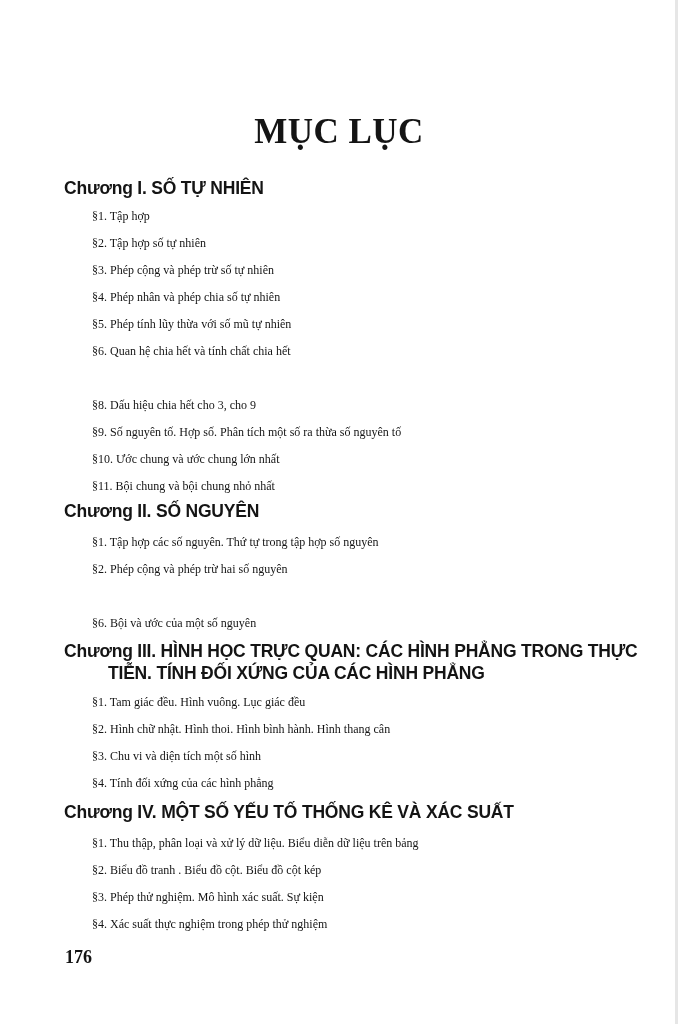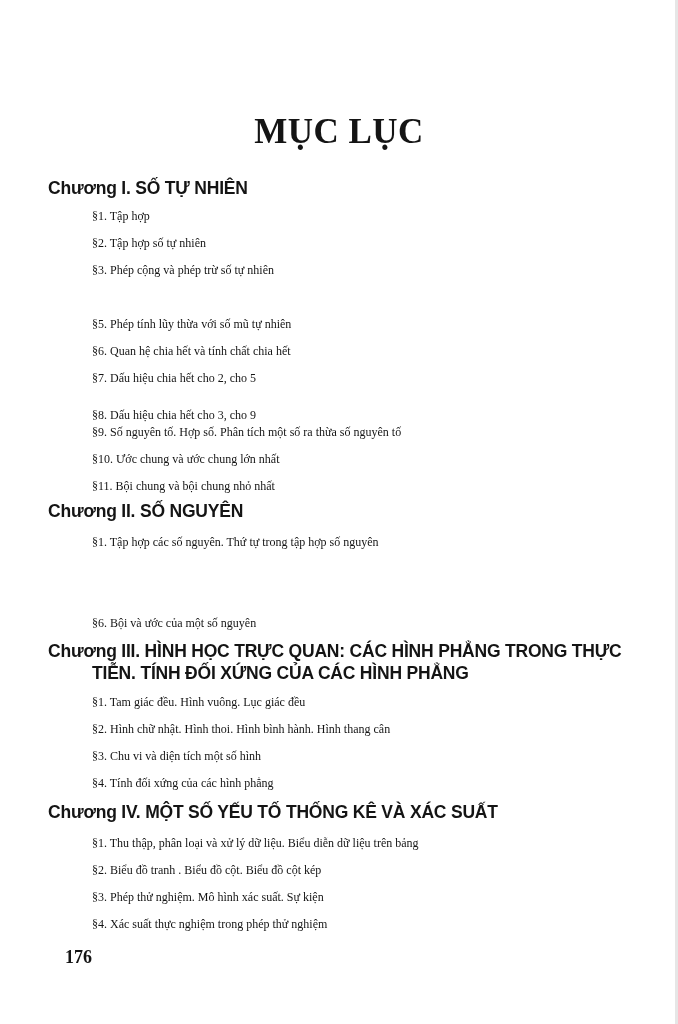--- a/index.html
+++ b/index.html
@@ -6,21 +6,21 @@
     body {
       width: 678px; height: 1024px; background: #ffffff; position: relative; overflow: hidden;
       color: #141414;
     }
     .page { position: absolute; left: 0; top: 0; width: 678px; height: 1024px; }
     .title {
       position: absolute; left: 0; width: 678px; top: 112px; text-align: center;
       font-family: "Liberation Serif", serif; font-weight: bold; font-size: 35px; letter-spacing: 0.5px;
     }
     .chapter {
-      position: absolute; left: 48px;
+      position: absolute; left: 64px;
       font-family: "Liberation Sans", sans-serif; font-weight: bold; font-size: 17.5px;
       line-height: 22px; letter-spacing: -0.2px;
     }
     .chapter .cont { display: block; padding-left: 44px; }
     .item {
       position: absolute; left: 92px;
       font-family: "Liberation Serif", serif; font-size: 12px; line-height: 22px; white-space: nowrap;
     }
     .pagenum {
       position: absolute; left: 50px; top: 947px;
@@ -31,30 +31,31 @@
 </head>
 <body>
 
 <div class="page">
   <div class="title">MỤC LỤC</div>
 
   <div class="chapter" style="top:177px">Chương I. SỐ TỰ NHIÊN</div>
   <div class="item" style="top:205px">§1. Tập hợp</div>
   <div class="item" style="top:232px">§2. Tập hợp số tự nhiên</div>
   <div class="item" style="top:259px">§3. Phép cộng và phép trừ số tự nhiên</div>
+  <div class="item" style="top:286px">§4. Phép nhân và phép chia số tự nhiên</div>
   <div class="item" style="top:313px">§5. Phép tính lũy thừa với số mũ tự nhiên</div>
   <div class="item" style="top:340px">§6. Quan hệ chia hết và tính chất chia hết</div>
-  <div class="item" style="top:367px">§7. Dấu hiệu chia hết cho 2, cho 5</div>
-  <div class="item" style="top:404px">§8. Dấu hiệu chia hết cho 3, cho 9</div>
+  <div class="item" style="top:394px">§8. Dấu hiệu chia hết cho 3, cho 9</div>
   <div class="item" style="top:421px">§9. Số nguyên tố. Hợp số. Phân tích một số ra thừa số nguyên tố</div>
   <div class="item" style="top:448px">§10. Ước chung và ước chung lớn nhất</div>
   <div class="item" style="top:475px">§11. Bội chung và bội chung nhỏ nhất</div>
 
   <div class="chapter" style="top:500px">Chương II. SỐ NGUYÊN</div>
   <div class="item" style="top:531px">§1. Tập hợp các số nguyên. Thứ tự trong tập hợp số nguyên</div>
+  <div class="item" style="top:558px">§2. Phép cộng và phép trừ hai số nguyên</div>
   <div class="item" style="top:612px">§6. Bội và ước của một số nguyên</div>
 
   <div class="chapter" style="top:640px">
     <span>Chương III. HÌNH HỌC TRỰC QUAN: CÁC HÌNH PHẲNG TRONG THỰC</span>
     <span class="cont">TIỄN. TÍNH ĐỐI XỨNG CỦA CÁC HÌNH PHẲNG</span>
   </div>
   <div class="item" style="top:691px">§1. Tam giác đều. Hình vuông. Lục giác đều</div>
   <div class="item" style="top:718px">§2. Hình chữ nhật. Hình thoi. Hình bình hành. Hình thang cân</div>
   <div class="item" style="top:745px">§3. Chu vi và diện tích một số hình</div>
   <div class="item" style="top:772px">§4. Tính đối xứng của các hình phẳng</div>

